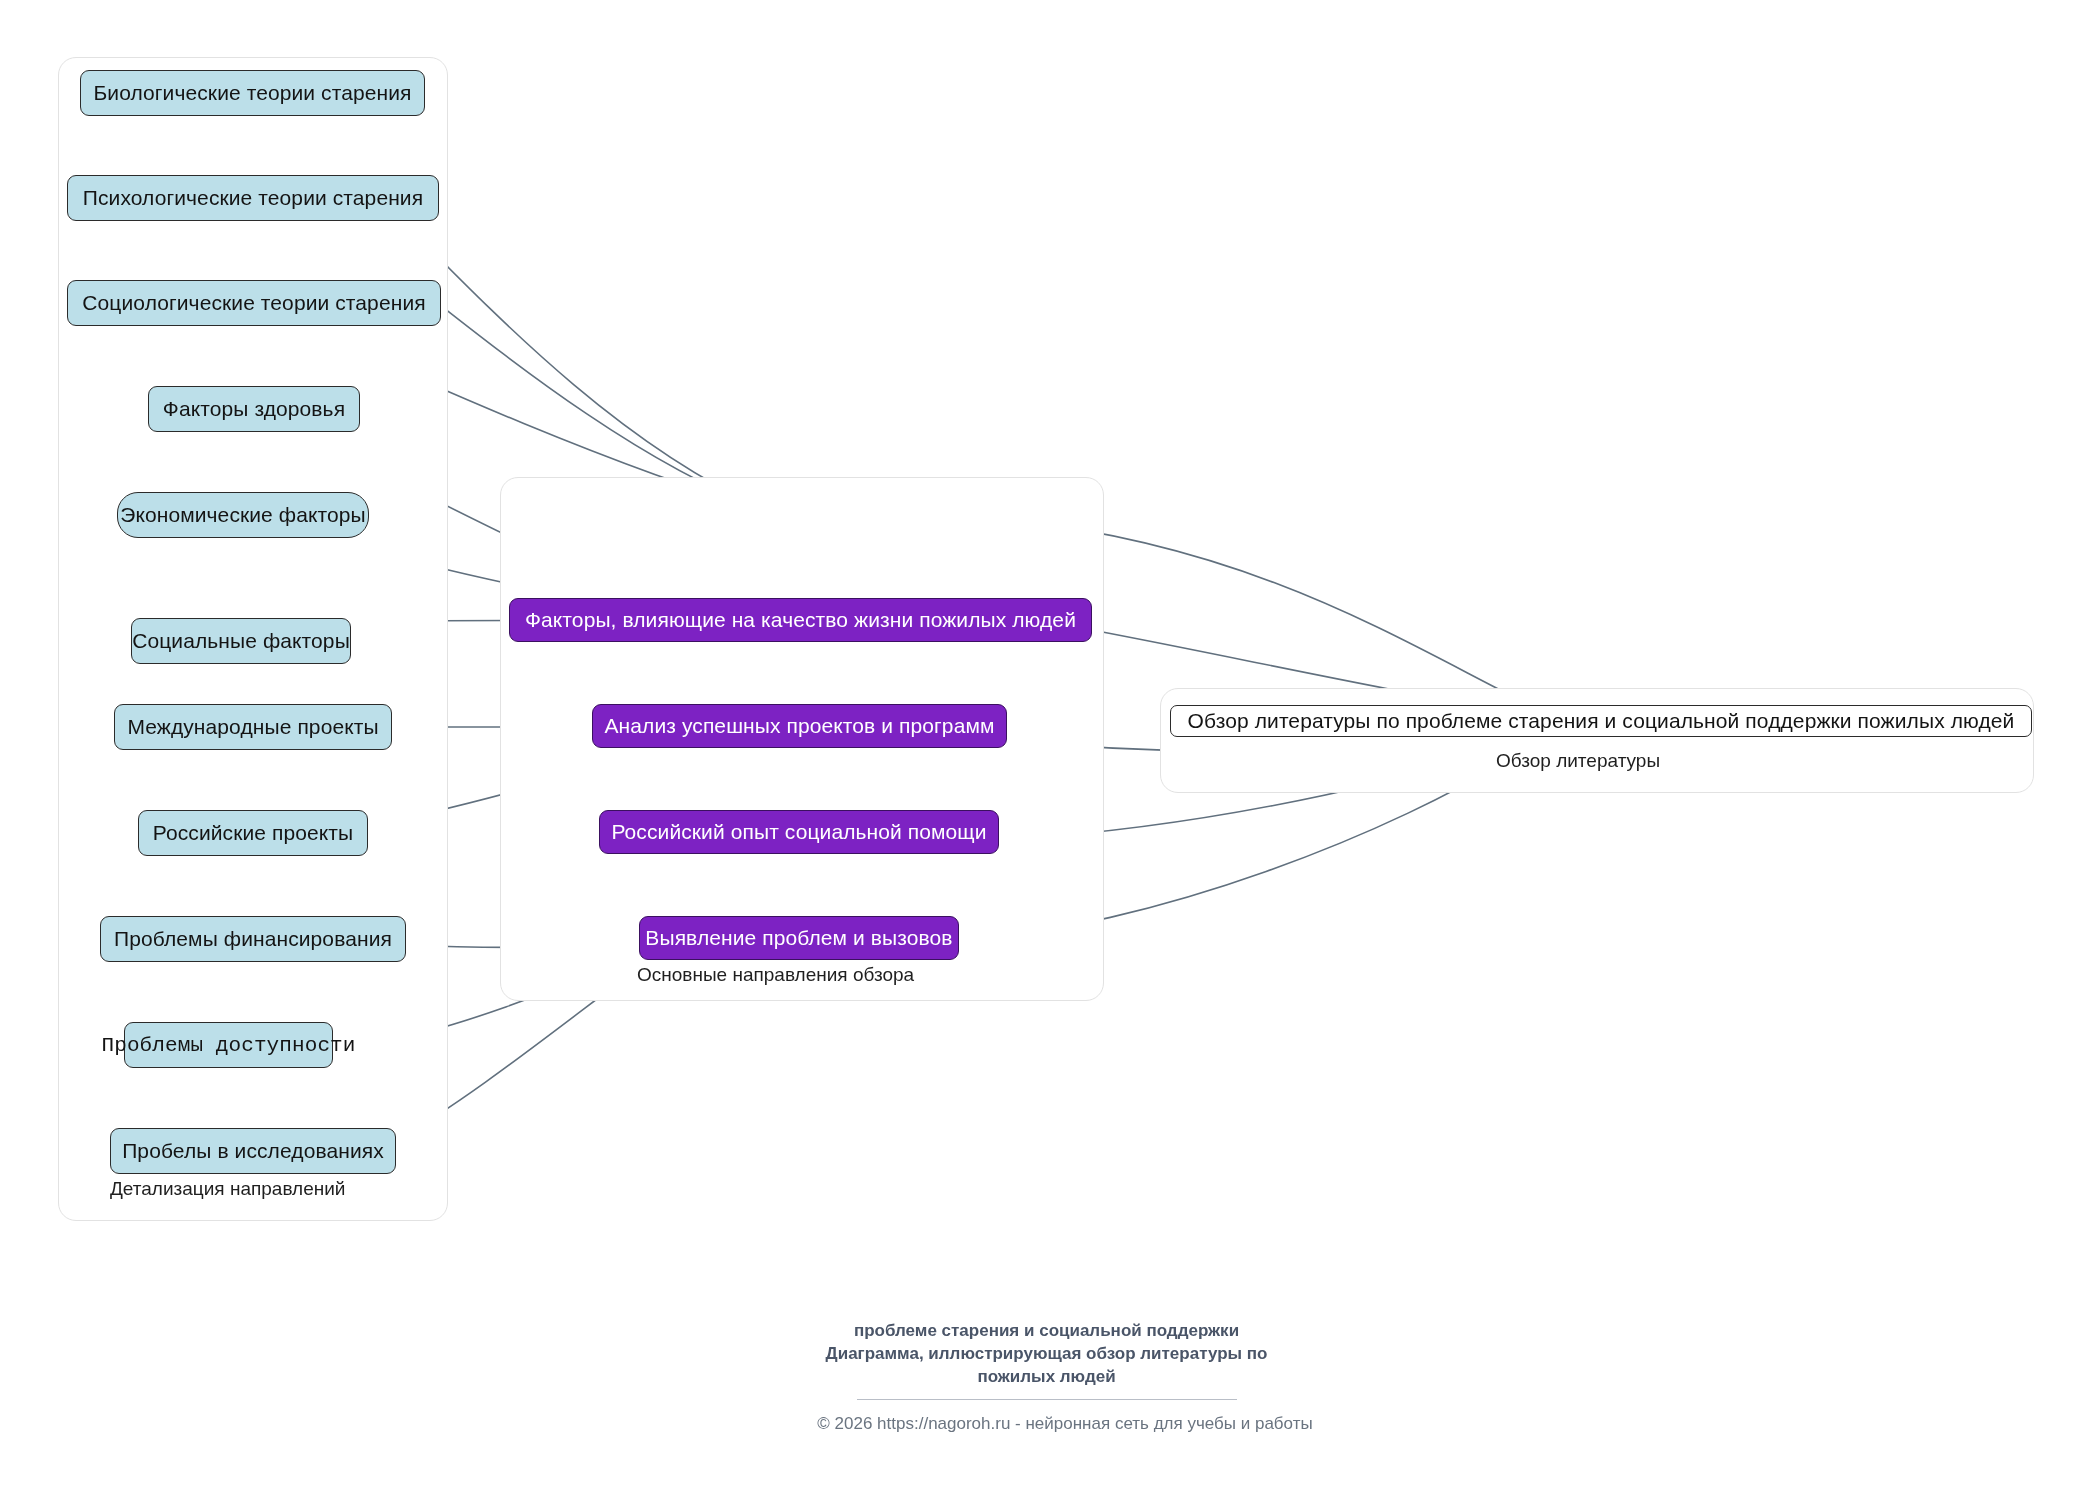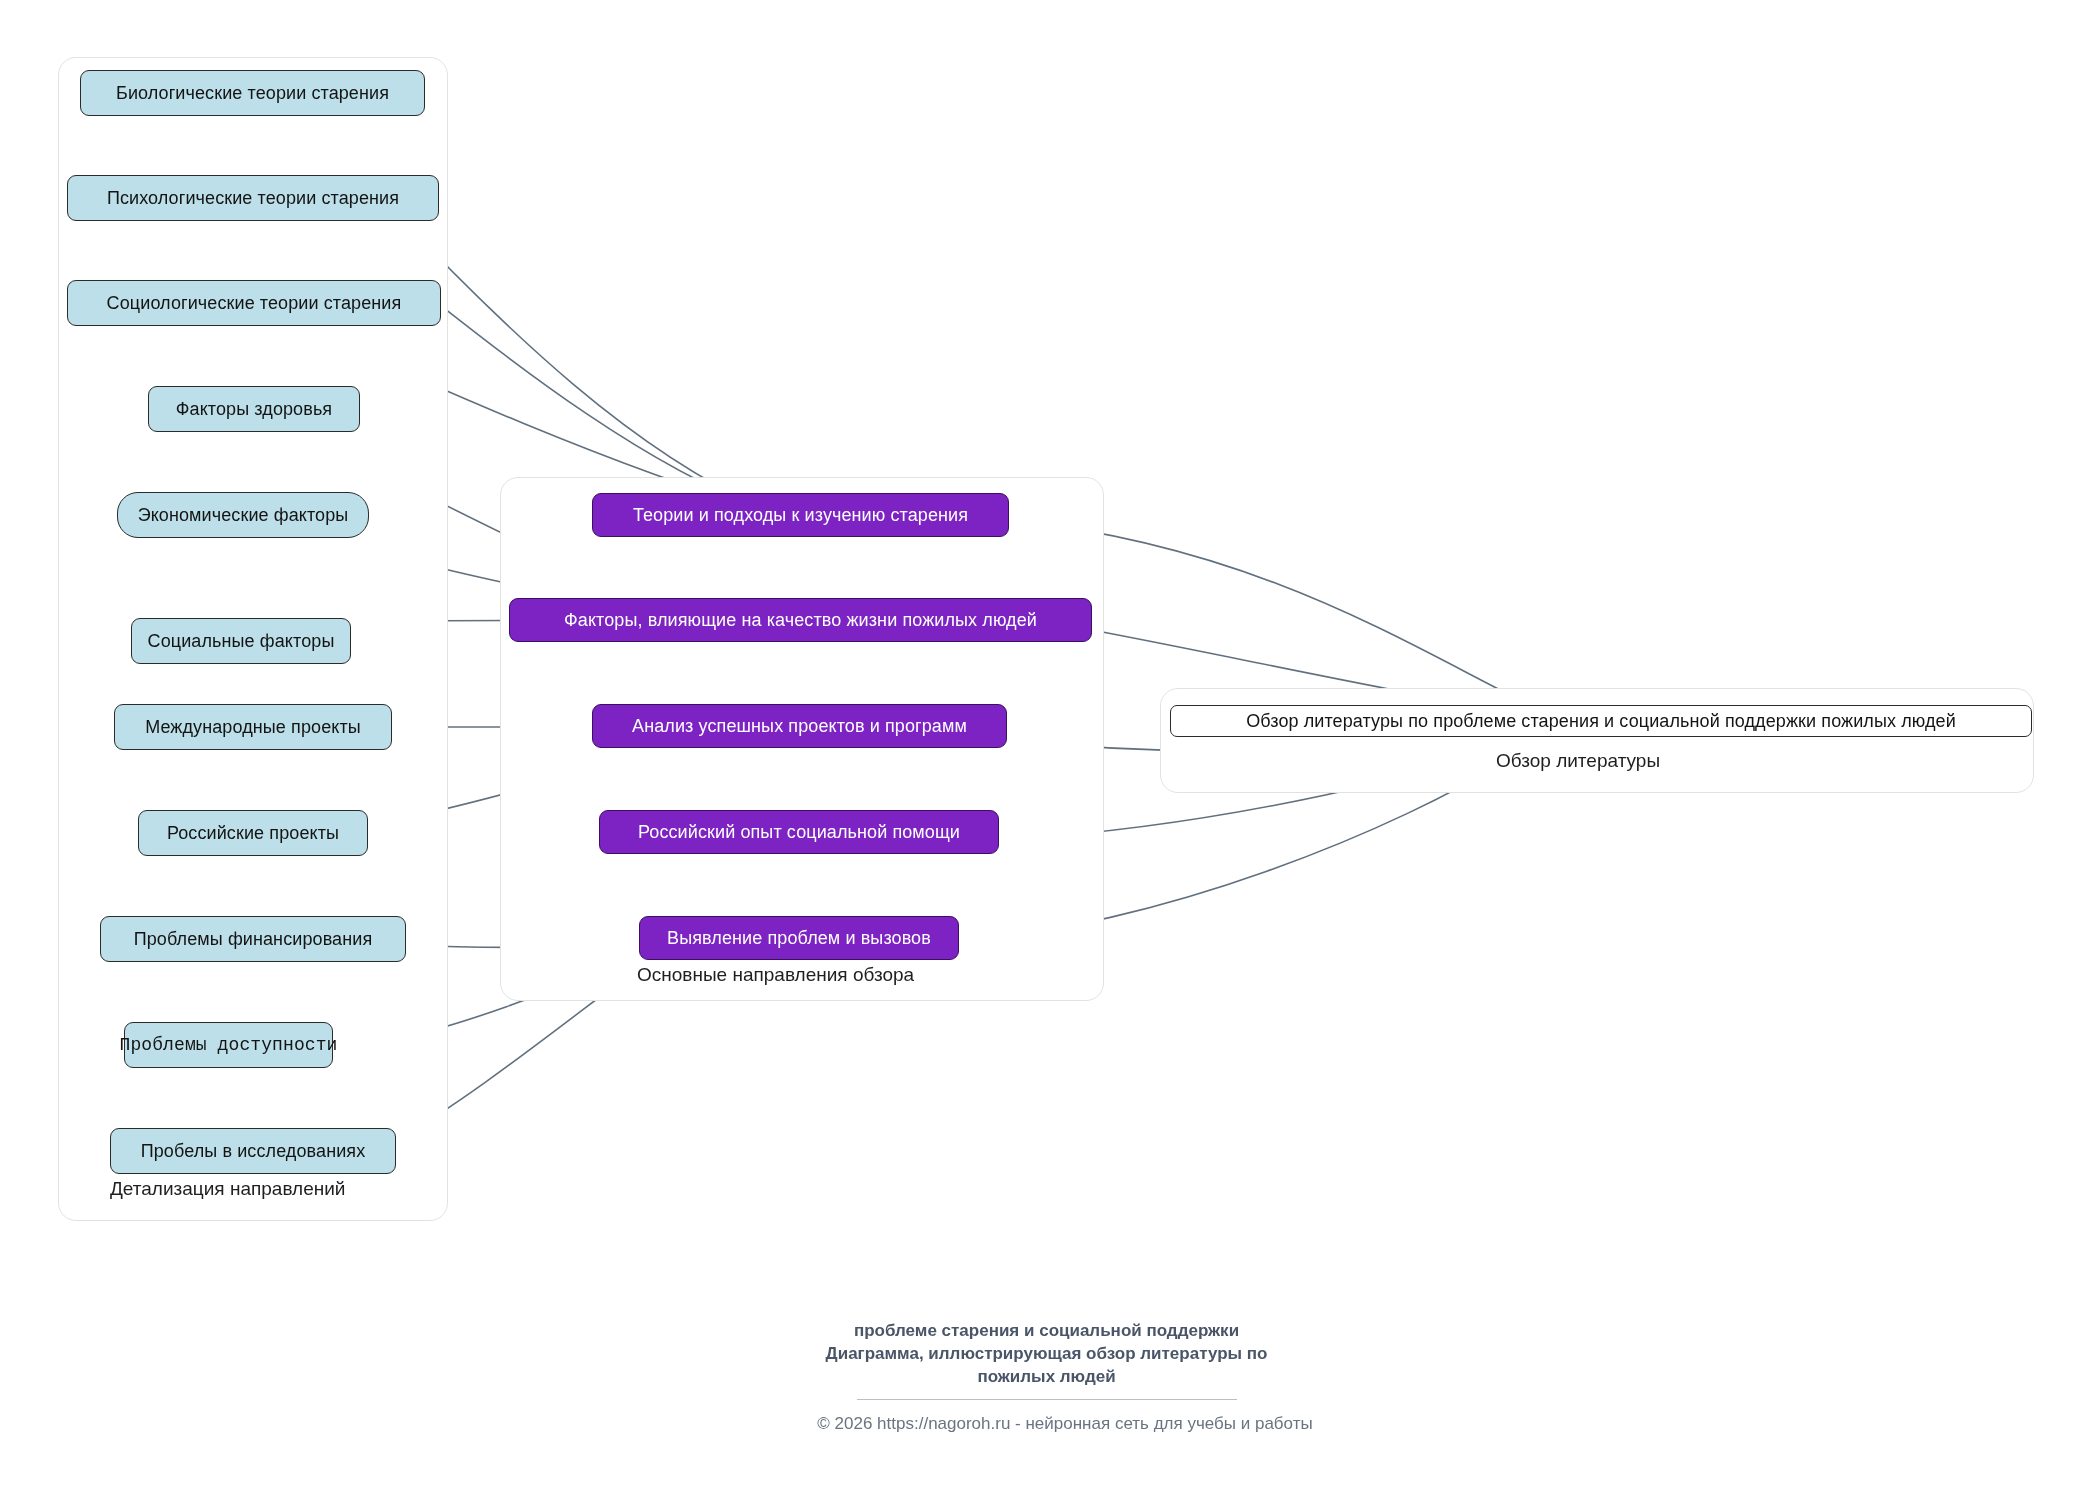--- a/index.html
+++ b/index.html
@@ -43,21 +43,21 @@
     white-space: nowrap;
     font-family: "Liberation Sans", sans-serif;
   }
   .node {
     position: absolute;
     box-sizing: border-box;
     display: flex;
     align-items: center;
     justify-content: center;
     border-radius: 9px;
-    font-size: 18px;
+    font-size: 21px;
     white-space: nowrap;
     letter-spacing: 0.1px;
   }
   .node.detail {
     background: #bcdfe9;
     border: 1.4px solid #2b2b2b;
     color: #141414;
   }
   .node.main {
     background: #7d22c3;
@@ -162,23 +162,20 @@
   <div class="node detail" style="left:100px;top:916px;width:306px;height:46px;">
       <span>Проблемы финансирования</span>
     </div>
   <div class="node detail" style="left:124px;top:1022px;width:209px;height:46px;font-family:Liberation Mono, monospace;">
       <span>Проблемы доступности</span>
     </div>
   <div class="node detail" style="left:110px;top:1128px;width:286px;height:46px;">
       <span>Пробелы в исследованиях</span>
     </div>
 
-  <div class="node main" style="left:592px;top:493px;width:417px;height:44px;">
-      <span>Теории и подходы к изучению старения</span>
-    </div>
   <div class="node main" style="left:509px;top:598px;width:583px;height:44px;">
       <span>Факторы, влияющие на качество жизни пожилых людей</span>
     </div>
   <div class="node main" style="left:592px;top:704px;width:415px;height:44px;">
       <span>Анализ успешных проектов и программ</span>
     </div>
   <div class="node main" style="left:599px;top:810px;width:400px;height:44px;">
       <span>Российский опыт социальной помощи</span>
     </div>
   <div class="node main" style="left:639px;top:916px;width:320px;height:44px;">

